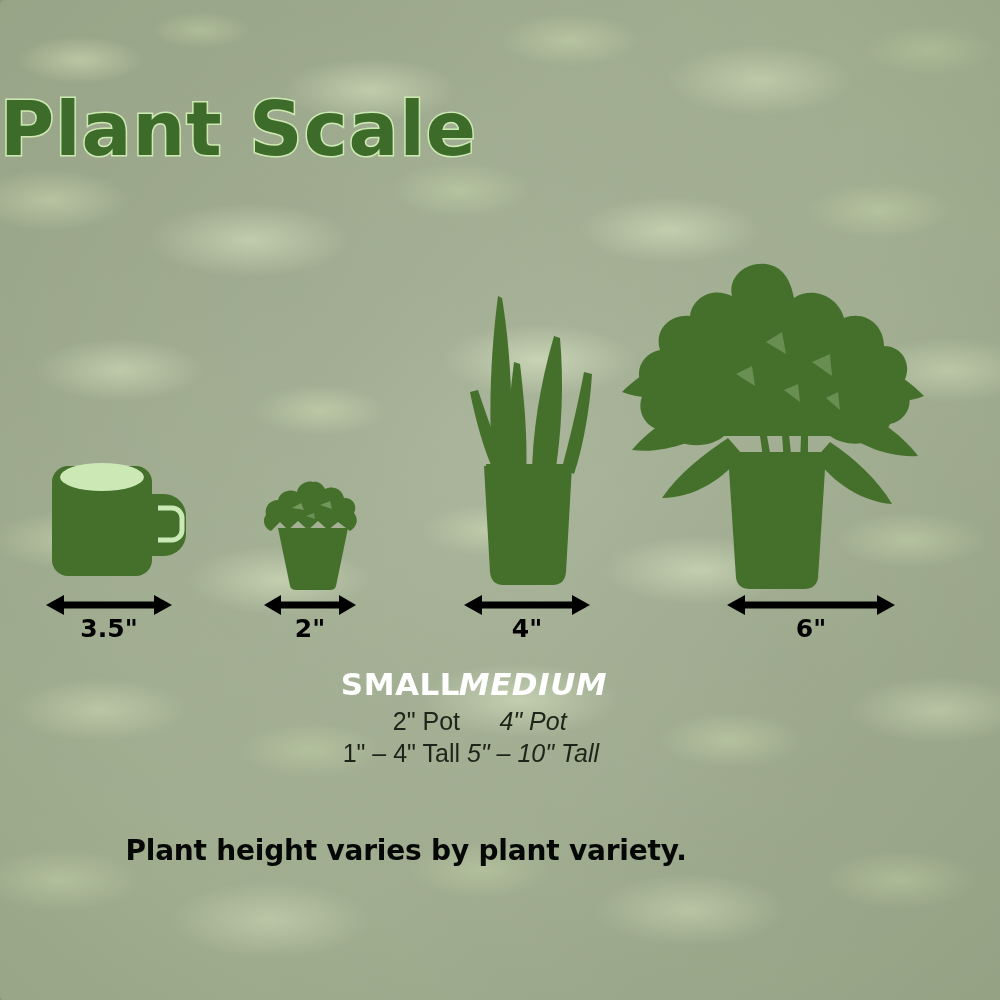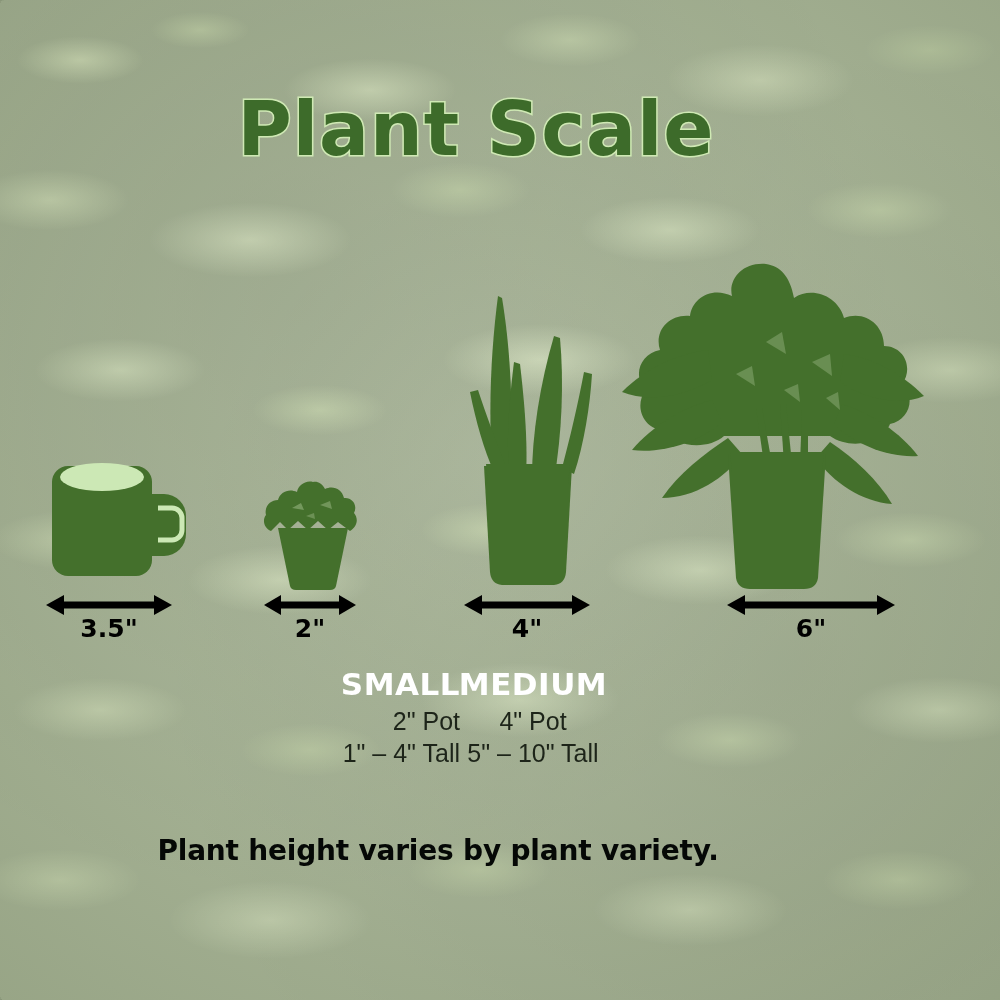--- a/index.html
+++ b/index.html
@@ -71,21 +71,20 @@
     inset: 0;
     background: radial-gradient(ellipse 76% 72% at 50% 46%, rgba(255,255,255,0.10), rgba(60,74,44,0.18) 100%);
   }
 
   
   .title {
     position: absolute;
     top: 92px;
     left: 0;
     width: 952px;
-    text-align: center;
     font-size: 74px;
     font-weight: 700;
     letter-spacing: 1px;
     color: #3d6b2a;
     -webkit-text-stroke: 3px #cfe9b4;
     paint-order: stroke fill;
     font-family: "DejaVu Sans", sans-serif;
     line-height: 1;
     white-space: nowrap;
   }
@@ -134,21 +133,20 @@
     position: absolute;
     left: 0;
     width: 812px;
     text-align: center;
     font-family: "DejaVu Sans", sans-serif;
     font-weight: 700;
     font-size: 28px;
     color: #050806;
     line-height: 1.52;
     letter-spacing: -0.2px;
-    padding-left: 32px;
   }
 </style>
 </head>
 <body>
 
 <div id="infographic">
 
   <div class="bg-photo"></div>
   <div class="bg-wash"></div>
   <div class="bg-vignette"></div>
@@ -285,21 +283,21 @@
     </svg>
   </div>
   <div class="dim-label" style="left:726px; top:614px; width:170px;">6"</div>
 
   <div class="cat" style="left:160px; top:668px;text-align:right;">
     <div class="cat-name">SMALL</div>
     <div class="cat-sub">2" Pot</div>
     <div class="cat-sub" style="margin-top:0;">1" – 4" Tall</div>
   </div>
 
-  <div class="cat" style="left:383px; top:668px;">
+  <div class="cat" style="left:383px; top:668px;font-style:italic;">
     <div class="cat-name">MEDIUM</div>
     <div class="cat-sub">4" Pot</div>
     <div class="cat-sub" style="margin-top:0;">5" – 10" Tall</div>
   </div>
 
 
   <div class="note" style="top:830px;">Plant height varies by plant variety.</div>
 
 </div>
 

